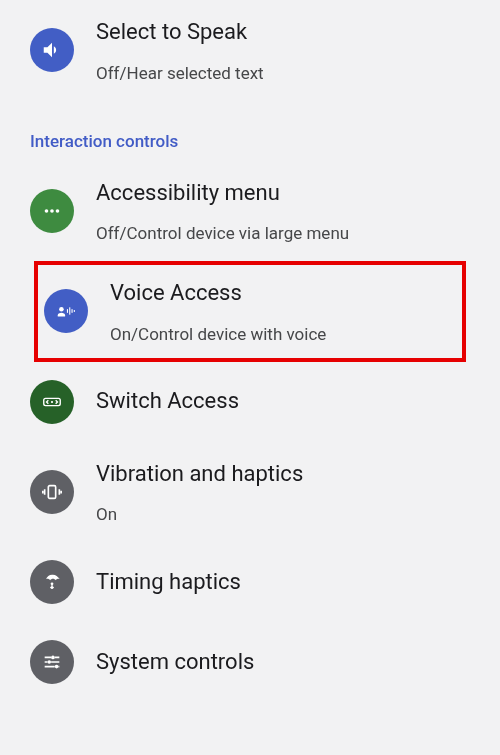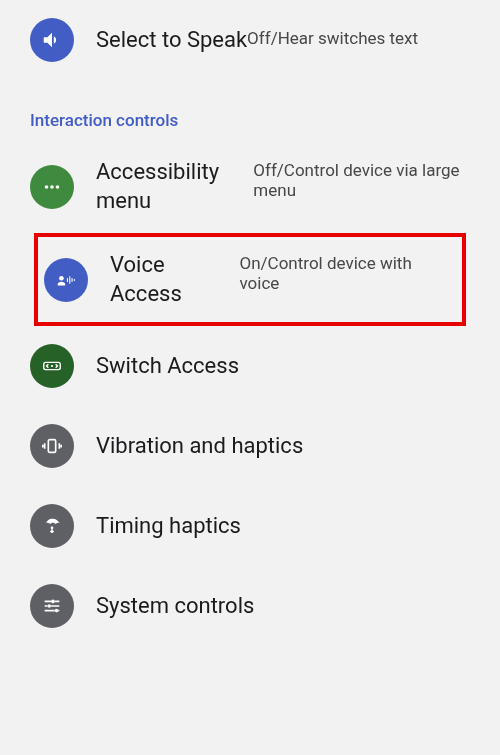--- a/index.html
+++ b/index.html
@@ -37,21 +37,22 @@
       background: #3e8b40;
     }
     .icon-darkgreen {
       background: #266128;
     }
     .icon-gray {
       background: #5f6065;
     }
     .item-text {
       display: flex;
-      flex-direction: row;
+      flex-direction: column;
+      gap: 14px;
     }
     .item-title {
       font-size: 22px;
       color: #1b1b1e;
       font-weight: 400;
       line-height: 1.3;
     }
     .item-subtitle {
       font-size: 17px;
       color: #464749;
@@ -80,21 +81,21 @@
 <body>
 
 <div class="settings-item">
   <div class="icon-circle icon-blue">
     <svg viewBox="0 0 24 24" fill="white">
       <path d="M3 9v6h4l5 5V4L7 9H3zm13.5 3c0-1.77-1.02-3.29-2.5-4.03v8.05c1.48-.73 2.5-2.25 2.5-4.02z"></path>
     </svg>
   </div>
   <div class="item-text">
     <div class="item-title">Select to Speak</div>
-    <div class="item-subtitle">Off/Hear switches text</div>
+    <div class="item-subtitle">Off/Hear selected text</div>
   </div>
 </div>
 
 <div class="section-header">Interaction controls</div>
 
 <div class="settings-item">
   <div class="icon-circle icon-green">
     <svg viewBox="0 0 24 24" fill="white">
       <circle cx="6" cy="12" r="2"></circle>
       <circle cx="12" cy="12" r="2"></circle>
@@ -139,20 +140,21 @@
 
 <div class="settings-item">
   <div class="icon-circle icon-gray">
     <svg viewBox="0 0 24 24" fill="white">
       <rect x="8" y="5" width="8" height="14" rx="1.5" fill="none" stroke="white" stroke-width="1.8"></rect>
       <path d="M4 9v6M2 10.5v3M20 9v6M22 10.5v3" stroke="white" stroke-width="1.8"></path>
     </svg>
   </div>
   <div class="item-text">
     <div class="item-title">Vibration and haptics</div>
+    <div class="item-subtitle">On</div>
   </div>
 </div>
 
 <div class="settings-item">
   <div class="icon-circle icon-gray">
     <svg viewBox="0 0 24 24" fill="white">
       <path d="M12 4C9 4 6.5 6 5.5 8.8c.5-.2 1-.3 1.5-.3 1.2 0 2.3.6 3 1.5.7-.9 1.8-1.5 3-1.5s2.3.6 3 1.5c.7-.9 1.8-1.5 3-1.5.5 0 1 .1 1.5.3C18.5 6 16 4 13 4h-1z"></path>
       <circle cx="12" cy="14" r="1.5"></circle>
       <path d="M12 15.5v4" stroke="white" stroke-width="1.8"></path>
       <path d="M10 18h4" stroke="white" stroke-width="1.5"></path>

